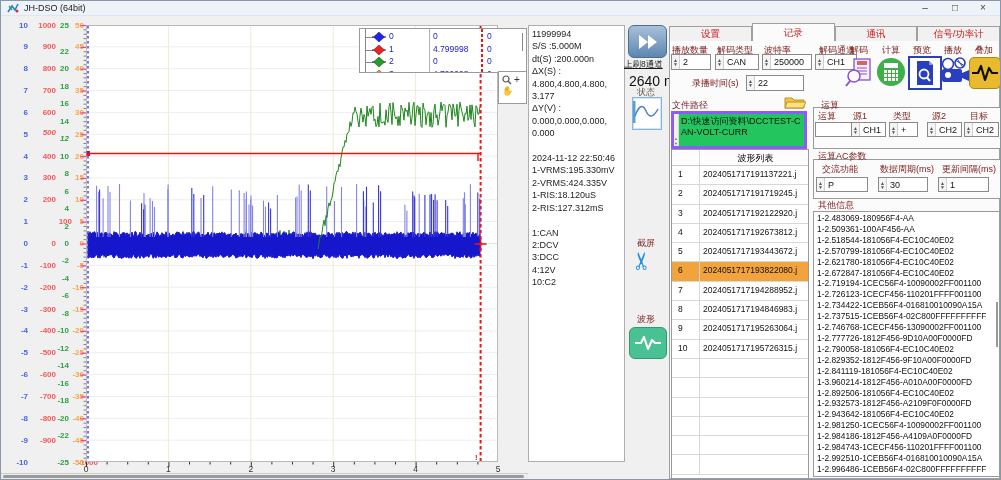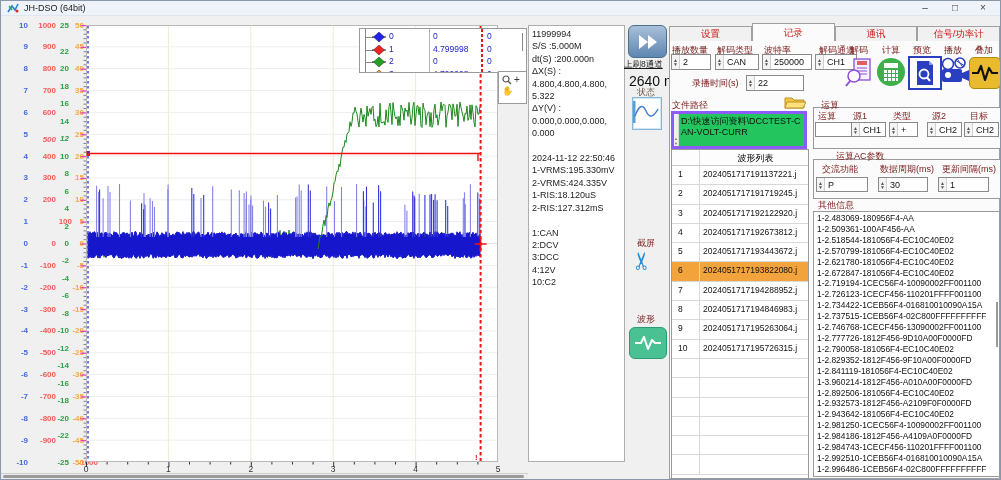--- a/index.html
+++ b/index.html
@@ -89,21 +89,21 @@
       <div class="ylab" style="left: 0px; width: 27px; top: 369.1px; color: rgb(68, 104, 221);">-6</div>
       <div class="ylab" style="left: 0px; width: 27px; top: 390.95px; color: rgb(68, 104, 221);">-7</div>
       <div class="ylab" style="left: 0px; width: 27px; top: 412.8px; color: rgb(68, 104, 221);">-8</div>
       <div class="ylab" style="left: 0px; width: 27px; top: 434.65px; color: rgb(68, 104, 221);">-9</div>
       <div class="ylab" style="left: 0px; width: 27px; top: 456.5px; color: rgb(68, 104, 221);">-10</div>
       <div class="ylab" style="left: 29px; width: 26px; top: 19.5px; color: rgb(242, 90, 90);">1000</div>
       <div class="ylab" style="left: 29px; width: 26px; top: 41.35px; color: rgb(242, 90, 90);">900</div>
       <div class="ylab" style="left: 29px; width: 26px; top: 63.2px; color: rgb(242, 90, 90);">800</div>
       <div class="ylab" style="left: 29px; width: 26px; top: 85.05px; color: rgb(242, 90, 90);">700</div>
       <div class="ylab" style="left: 29px; width: 26px; top: 106.9px; color: rgb(242, 90, 90);">600</div>
-      <div class="ylab" style="left: 29px; width: 26px; top: 134px; color: rgb(242, 90, 90); font-style: italic;">500</div>
+      <div class="ylab" style="left: 29px; width: 26px; top: 127px; color: rgb(242, 90, 90); font-style: italic;">500</div>
       <div class="ylab" style="left: 29px; width: 26px; top: 150.6px; color: rgb(242, 90, 90);">400</div>
       <div class="ylab" style="left: 29px; width: 26px; top: 172.45px; color: rgb(242, 90, 90);">300</div>
       <div class="ylab" style="left: 29px; width: 26px; top: 194.3px; color: rgb(242, 90, 90);">200</div>
       <div class="ylab" style="left: 45px; width: 26px; top: 216.15px; color: rgb(242, 90, 90);">100</div>
       <div class="ylab" style="left: 29px; width: 26px; top: 238px; color: rgb(242, 90, 90);">0</div>
       <div class="ylab" style="left: 29px; width: 26px; top: 259.85px; color: rgb(242, 90, 90);">-100</div>
       <div class="ylab" style="left: 29px; width: 26px; top: 281.7px; color: rgb(242, 90, 90);">-200</div>
       <div class="ylab" style="left: 29px; width: 26px; top: 303.55px; color: rgb(242, 90, 90);">-300</div>
       <div class="ylab" style="left: 29px; width: 26px; top: 325.4px; color: rgb(242, 90, 90);">-400</div>
       <div class="ylab" style="left: 29px; width: 26px; top: 347.25px; color: rgb(242, 90, 90);">-500</div>
@@ -473,21 +473,21 @@
       <div class="thumb"></div>
     </div>
 
   <div class="info-panel">
     <div id="info-lines" style="padding-top:2px">
         <div class="iline">11999994</div>
         <div class="iline">S/S   :5.000M</div>
         <div class="iline">dt(S)  :200.000n</div>
         <div class="iline">ΔX(S) :</div>
         <div class="iline">4.800,4.800,4.800,</div>
-        <div class="iline">5.322</div>
+        <div class="iline">3.177</div>
         <div class="iline">ΔY(V) :</div>
         <div class="iline">0.000,0.000,0.000,</div>
         <div class="iline">0.000</div>
         <div class="iline">&nbsp;</div>
         <div class="iline">2024-11-12 22:50:46</div>
         <div class="iline">1-VRMS:195.330mV</div>
         <div class="iline">2-VRMS:424.335V</div>
         <div class="iline">1-RIS:18.120uS</div>
         <div class="iline">2-RIS:127.312mS</div>
         <div class="iline">&nbsp;</div>
@@ -657,21 +657,21 @@
         <span class="arr">▲<br>▼</span>
         <span class="val">CH2</span>
       </div>
       <div class="lbl" style="left: 969px; top: 109px;">目标</div>
       <div class="spin" style="left: 963px; top: 121px; width: 35px; height: 15px;">
         <span class="arr">▲<br>▼</span>
         <span class="val">CH2</span>
       </div>
     </div>
 
-  <div class="lbl" style="left:835px;top:149px">运算AC参数</div>
+  <div class="lbl" style="left:817px;top:149px">运算AC参数</div>
   <div class="groupbox" style="left:812px;top:158px;width:187px;height:38px"></div>
   <div id="ac-cols">
       <div class="lbl" style="left: 821px; top: 162px;">交流功能</div>
       <div class="spin" style="left: 815px; top: 176px; width: 52px; height: 15px;">
         <span class="arr">▲<br>▼</span>
         <span class="val">P</span>
       </div>
       <div class="lbl" style="left: 879px; top: 162px;">数据周期(ms)</div>
       <div class="spin" style="left: 877px; top: 176px; width: 50px; height: 15px;">
         <span class="arr">▲<br>▼</span>

